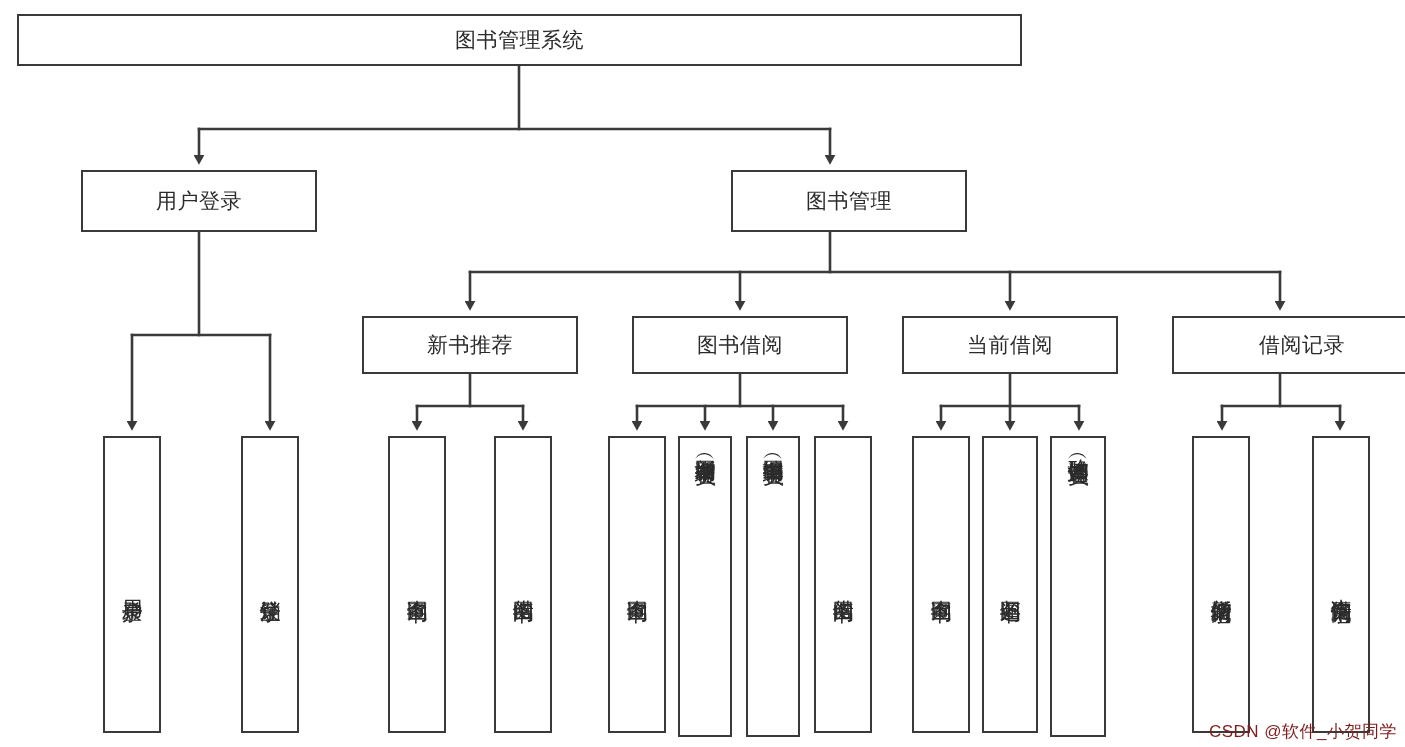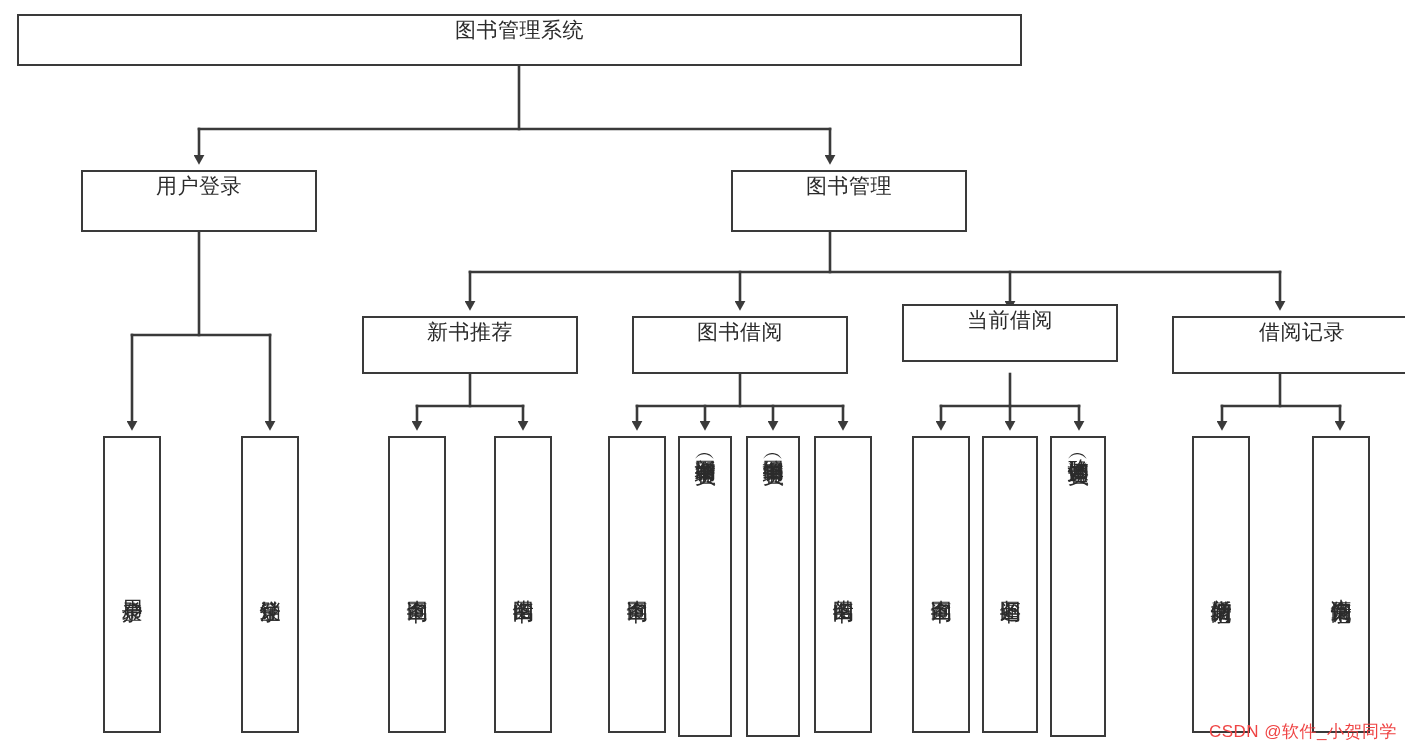--- a/index.html
+++ b/index.html
@@ -25,20 +25,21 @@
     width: 1405px;
     height: 747px;
     pointer-events: none;
   }
   .node {
     position: absolute;
     box-sizing: border-box;
     background: #ffffff;
     border: 2px solid #3a3a3a;
     display: flex;
+    align-items: center;
     justify-content: center;
     color: #2b2b2b;
   }
   .node.horizontal {
     font-size: 21px;
     letter-spacing: 0.5px;
   }
   .node.vertical {
     writing-mode: vertical-rl;
     text-orientation: upright;
@@ -55,21 +56,21 @@
   }
   .node-label {
     display: block;
     white-space: nowrap;
   }
   #watermark {
     position: absolute;
     right: 8px;
     bottom: 4px;
     font-size: 17px;
-    color: #ef4444;
+    color: #7f1d1d;
     white-space: nowrap;
     letter-spacing: 0.5px;
   }
 </style>
 </head>
 <body>
 
 <div id="diagram-root">
 
   <svg id="edge-layer" viewBox="0 0 1405 747" xmlns="http://www.w3.org/2000/svg">
@@ -132,21 +133,21 @@
   <div class="node horizontal" style="left:711px; top:170px; width:236px; height:62px;margin-left:20px;">
     <span class="node-label">图书管理</span>
   </div>
 
   <div class="node horizontal" style="left:362px; top:316px; width:216px; height:58px;">
     <span class="node-label">新书推荐</span>
   </div>
   <div class="node horizontal" style="left:632px; top:316px; width:216px; height:58px;">
     <span class="node-label">图书借阅</span>
   </div>
-  <div class="node horizontal" style="left:902px; top:304px; width:216px; height:58px;">
+  <div class="node horizontal" style="left:902px; top:316px; width:216px; height:58px;">
     <span class="node-label">当前借阅</span>
   </div>
   <div class="node horizontal" style="left:1172px; top:316px; width:260px; height:58px;">
     <span class="node-label">借阅记录</span>
   </div>
 
   <div class="node vertical" style="left:103px; top:436px; width:58px; height:297px;">
     <span class="node-label">用户登录</span>
   </div>
   <div class="node vertical" style="left:241px; top:436px; width:58px; height:297px;">

